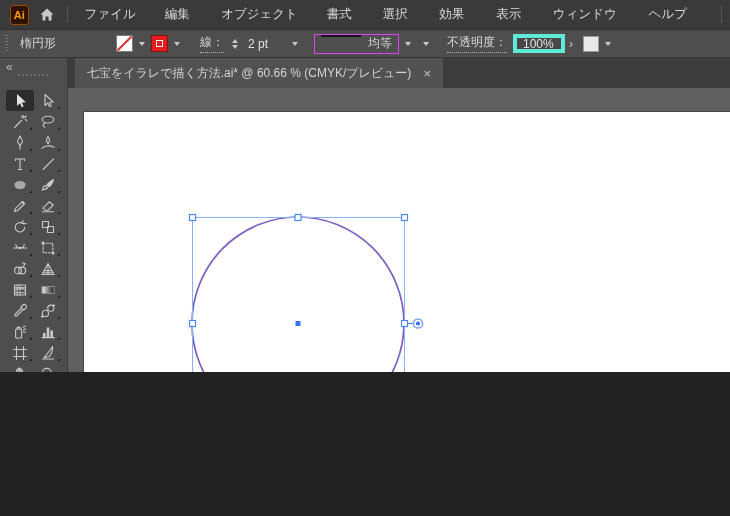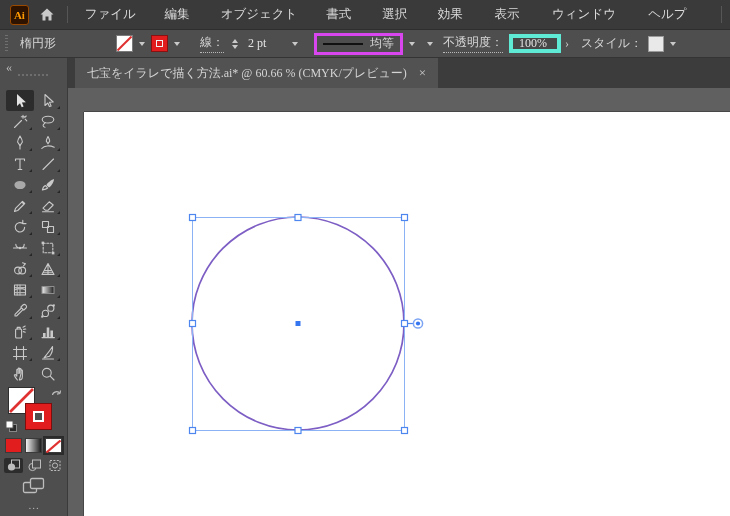--- a/index.html
+++ b/index.html
@@ -1,18 +1,18 @@
 <!DOCTYPE html>
 <html><head>
 <meta charset="utf-8">
 <style>
   * { margin:0; padding:0; box-sizing:border-box; }
   body { background:#222; font-family:"Liberation Sans","DejaVu Sans",sans-serif; }
-  .window { position:relative; width:730px; height:516px; background:#b91c1c; overflow:hidden;
-            font-family:Liberation Serif, serif; }
+  .window { position:relative; width:730px; height:372px; background:#b91c1c; overflow:hidden;
+            font-family:Liberation Sans, sans-serif; }
 
   
   .menubar { position:absolute; top:0; left:0; right:0; height:29px; background:#3a3a3a;
              display:flex; align-items:center; }
   .ai-logo { width:20px; height:20px; margin-left:10px; background:#2e1301; border:1px solid #9a4a00;
              border-radius:3px; color:#ff9a00; font-size:11px; font-weight:bold;
              display:flex; align-items:center; justify-content:center; }
   .home-btn { margin-left:10px; display:flex; align-items:center; }
   .vsep { width:1px; height:17px; background:#565656; margin:0 8px 0 12px; }
   .menu-item { color:#d9d9d9; font-size:12.5px; padding:0 9px; height:29px; line-height:29px; cursor:default; }
@@ -32,22 +32,22 @@
   .swatch-stroke-red .hole { width:7px; height:7px; border:1.5px solid #f2f2f2; background:#e21d1d; }
   .chev { width:14px; height:100%; display:flex; align-items:center; justify-content:center; margin:0 2px; }
   .chev::after { content:""; border-left:3.5px solid transparent; border-right:3.5px solid transparent;
                  border-top:4px solid #c9c9c9; }
   .dotted-u { border-bottom:1px dotted #b9b9b9; padding-bottom:1px; }
   .stepper { display:flex; flex-direction:column; justify-content:center; gap:2px; margin:0 4px 0 8px; }
   .stepper .up { border-left:3.5px solid transparent; border-right:3.5px solid transparent; border-bottom:4px solid #c9c9c9; }
   .stepper .dn { border-left:3.5px solid transparent; border-right:3.5px solid transparent; border-top:4px solid #c9c9c9; }
   .field { background:#474747; border:4px solid #5eead4; height:19px; display:flex; align-items:center;
            padding:0 6px; color:#e3e3e3; }
-  .line-dd { display:flex; align-items:center; background:#4e4e4e; border:3px solid #d946ef; height:20px;
-             padding:8px 6px; margin-left:10px; }
+  .line-dd { display:flex; align-items:flex-start; background:#4e4e4e; border:1px solid #d946ef; height:20px;
+             padding:0 6px; margin-left:10px; }
   .line-dd .stroke-line { height:2px; background:#111; width:40px; margin-right:7px; }
   .opacity-field { width:52px; margin-left:6px; }
   .expand-arrow { color:#c9c9c9; margin:0 4px; font-size:12px; }
   .style-swatch { width:16px; height:16px; background:#e9e9e9; border:1px solid #9a9a9a; margin-left:6px; }
 
   
   .toolpanel { position:absolute; top:58px; left:0; width:68px; bottom:0; background:#4e4e4e;
                border-right:1px solid #3a3a3a; }
   .tp-head { position:relative; height:30px; }
   .collapse { position:absolute; left:6px; top:2px; color:#bdbdbd; font-size:12px; }
@@ -144,25 +144,24 @@
     <div class="chev"></div>
 
     <div class="line-dd">
       <div class="stroke-line"></div>
       <span>均等</span>
     </div>
     <div class="chev"></div>
 
     <div class="chev"></div>
 
-    <span class="opt-label dotted-u" style="margin-left:4px">不透明度：</span>
+    <span class="opt-label dotted-u" style="margin-left:12px">不透明度：</span>
     <div class="field opacity-field">100%</div>
     <span class="expand-arrow">›</span>
 
-    <span class="opt-label" style="margin-left:8px">スタイル：</span>
     <div class="style-swatch"></div>
     <div class="chev"></div>
   </div>
 
   <div class="toolpanel">
     <div class="tp-head">
       <div class="collapse">«</div>
       <div class="grip-h"></div>
     </div>
 

